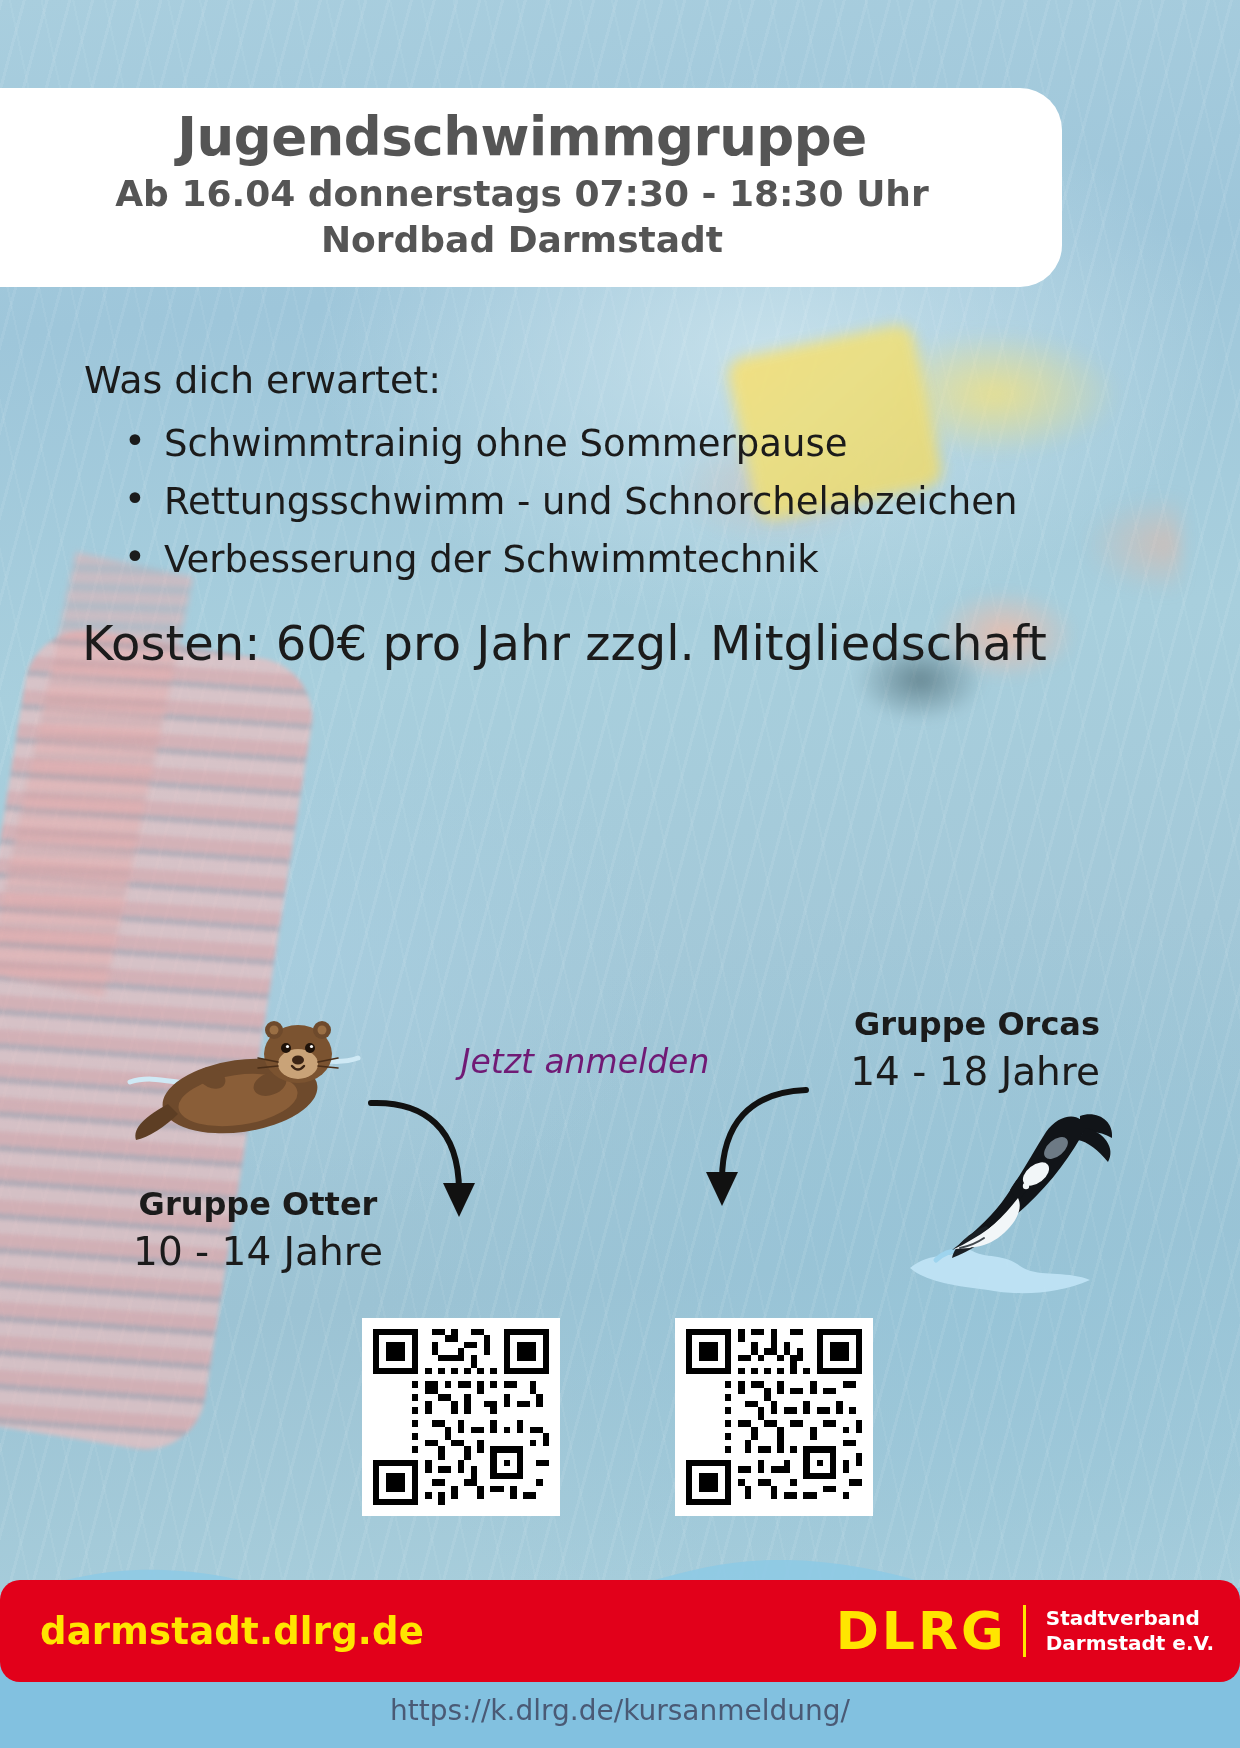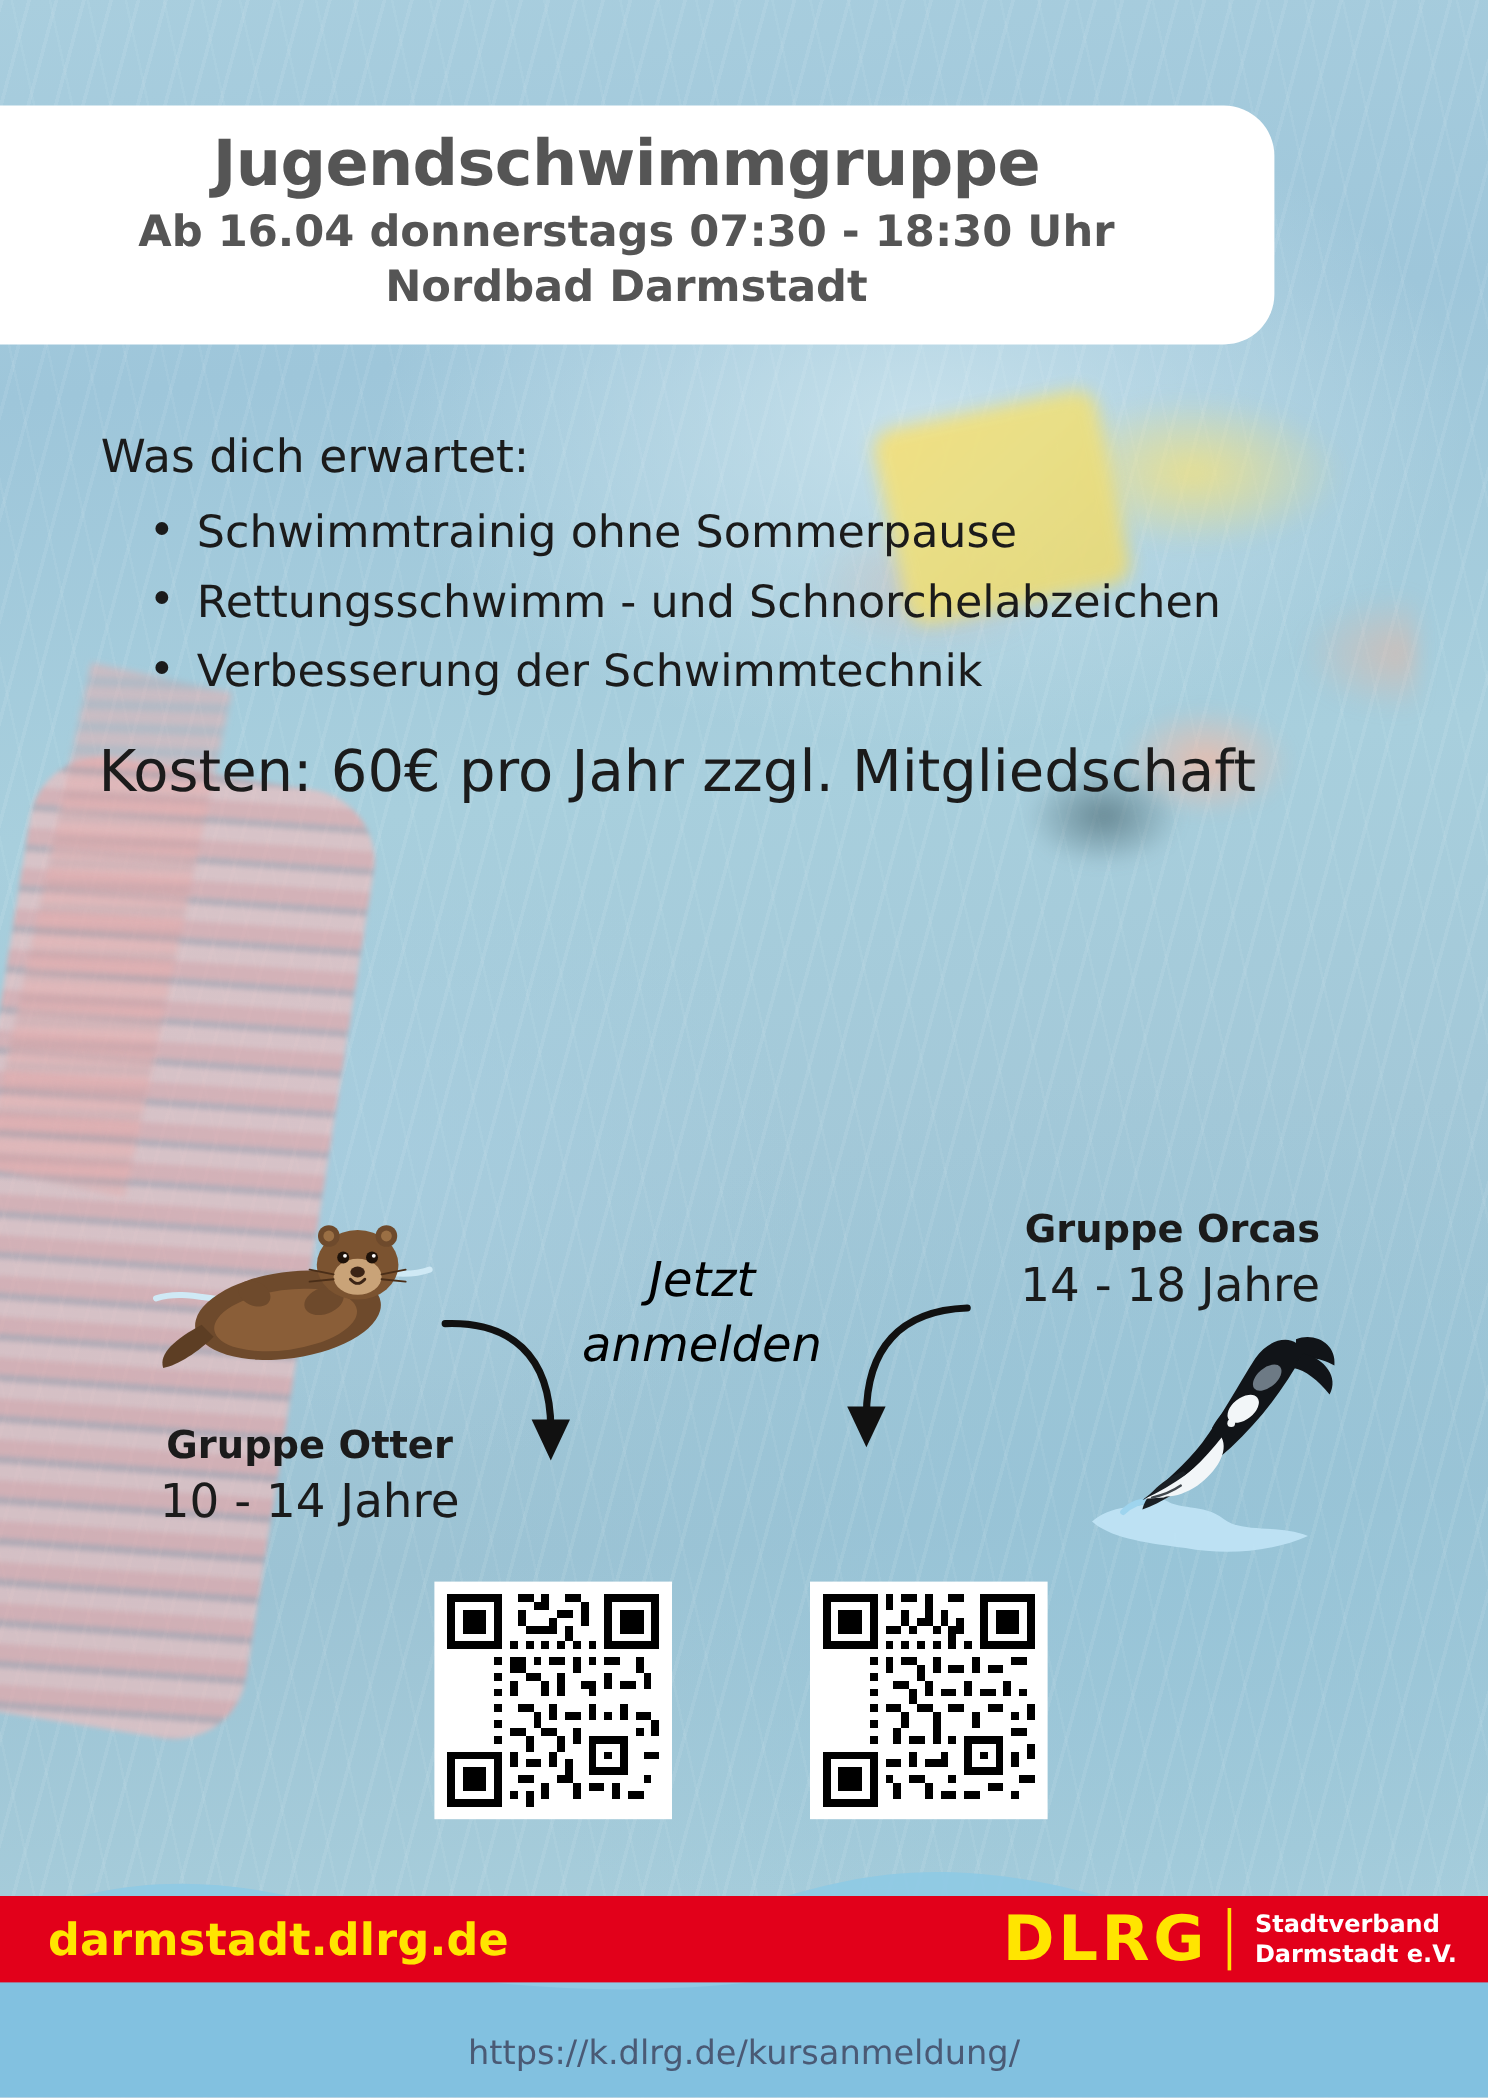--- a/index.html
+++ b/index.html
@@ -215,23 +215,23 @@
     color: #1b1b1b;
     margin: 6px 0 0 0;
   }
 
   .signup-text {
     position: absolute;
     left: 455px;
     top: 1040px;
     width: 260px;
     text-align: center;
-    font-size: 40px;
+    font-size: 33px;
     font-style: italic;
-    color: #000000;
+    color: #701a75;
     line-height: 1.35;
   }
 
   .arrow-left { position: absolute; left: 355px; top: 1095px; width: 140px; height: 140px; }
   .arrow-right { position: absolute; left: 690px; top: 1080px; width: 130px; height: 140px; }
 
   
   .qr {
     position: absolute;
     width: 190px;
@@ -243,27 +243,28 @@
   .qr-otter { left: 362px; top: 1318px; }
   .qr-orca { left: 675px; top: 1318px; }
   .qr canvas, .qr svg { display: block; }
 
   
   .footer-bar {
     position: absolute;
     left: 0;
     right: 0;
     top: 1580px;
-    height: 72px;
+    height: 102px;
     background: #e2001a;
     display: flex;
     align-items: center;
     justify-content: space-between;
     padding: 0 26px 0 40px;
     box-sizing: border-box;
+    border-radius: 20px;
   }
   .footer-url {
     color: #ffe500;
     font-size: 37px;
     font-weight: bold;
     letter-spacing: 0.2px;
   }
   .dlrg-logo {
     display: flex;
     align-items: center;

